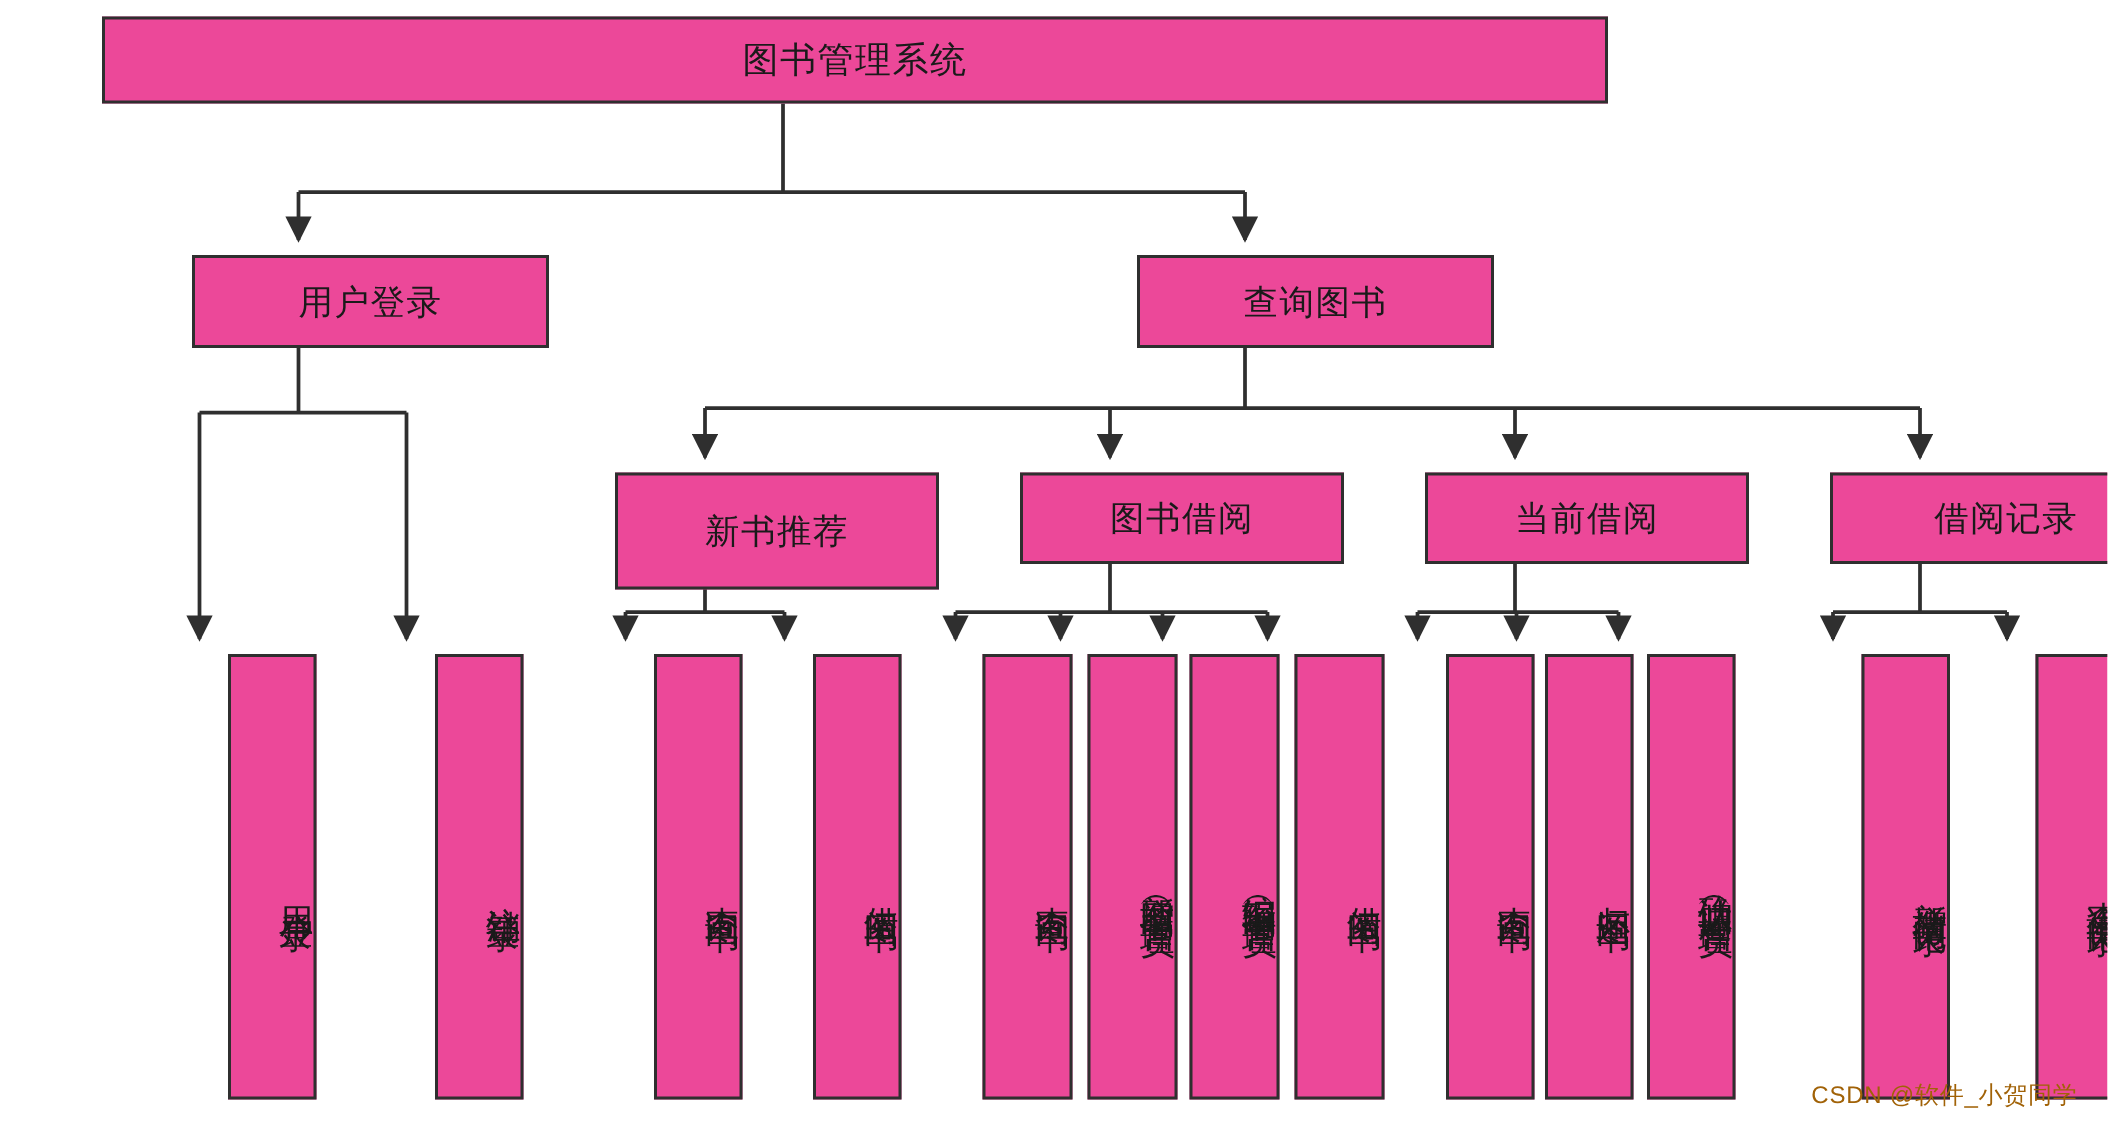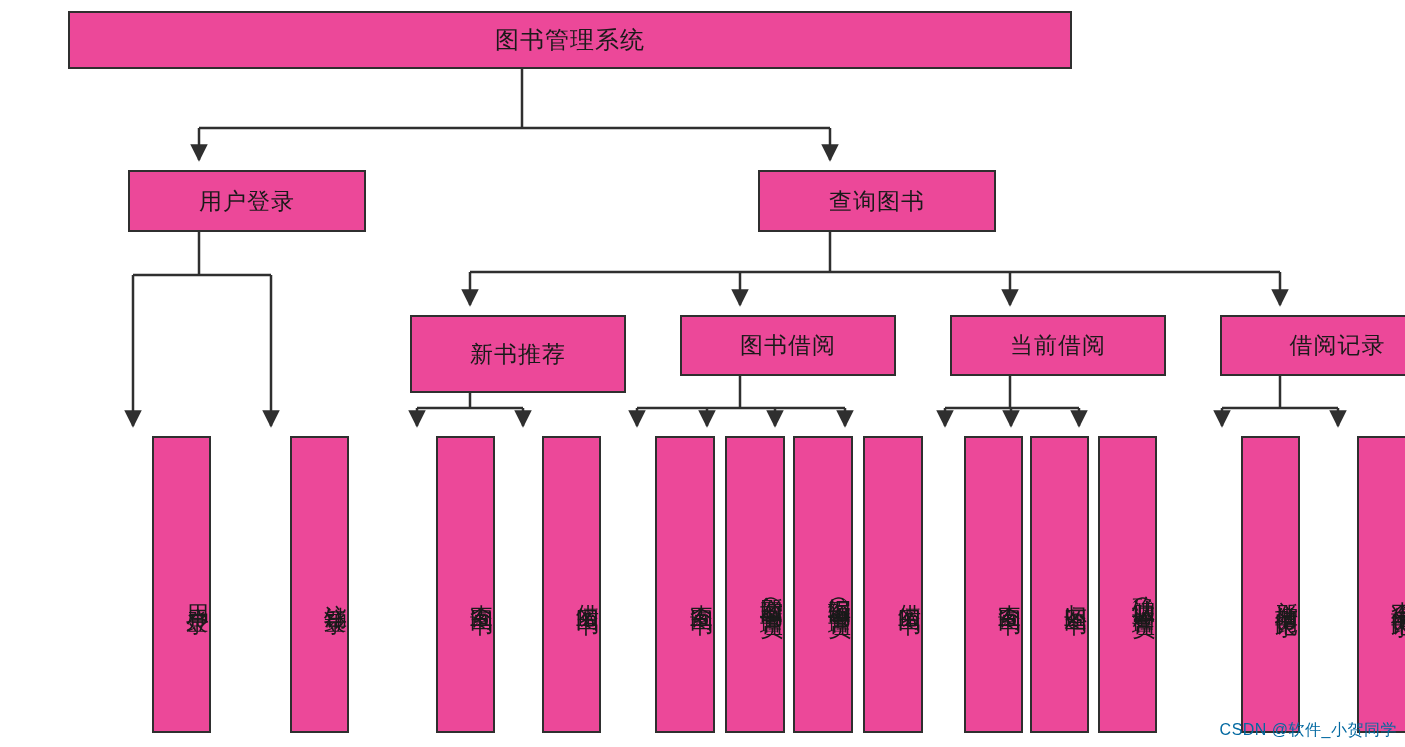--- a/index.html
+++ b/index.html
@@ -29,24 +29,24 @@
     padding-top:14px;
   }
   .node.vert > span{
     writing-mode:vertical-rl;
     text-orientation:upright;
     line-height:1.0;
   }
   #title-node{font-size:24px;}
   .watermark{
     position:absolute;
-    right:8px;
+    right:20px;
     bottom:6px;
     font-size:16px;
-    color:#0369a1;
+    color:#a16207;
     z-index:5;
     white-space:nowrap;
     letter-spacing:0.5px;
   }
 </style>
 </head>
 <body>
 
 <div id="stage">
 

